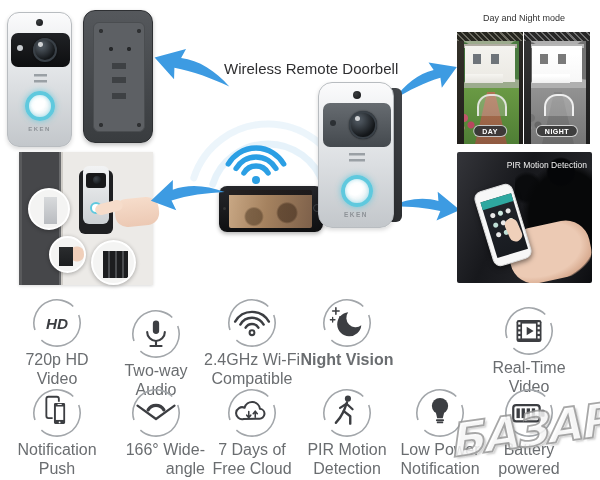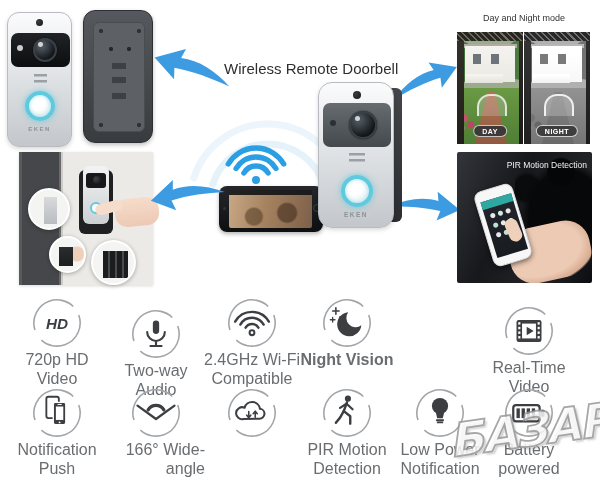--- a/index.html
+++ b/index.html
@@ -356,20 +356,22 @@
 Camera Lens</div>
     </div>
 
     <div class="feat" style="left:197px;top:90px;">
       <svg class="ficon" width="50" height="50" viewBox="0 0 54 54">
         <circle class="ring" cx="27" cy="27" r="25" stroke-dasharray="66 13" transform="rotate(-20 27 27)"></circle>
         <path class="s" d="M18,33.5 a6.5,6.5 0 1 1 1,-12.2 a8.5,8.5 0 0 1 16.6,1.2 a5.3,5.3 0 0 1 -0.9,10.6 z" stroke-width="2.2"></path>
         <path class="s" d="M23.5,25.5 V31.5 M21.3,29.3 L23.5,32 L25.7,29.3" stroke-width="1.7"></path>
         <path class="s" d="M30.5,31.5 V25.5 M28.3,27.7 L30.5,25 L32.7,27.7" stroke-width="1.7"></path>
       </svg>
+      <div class="flabel">7 Days of
+Free Cloud</div>
     </div>
 
     <div class="feat" style="left:292px;top:90px;">
       <svg class="ficon" width="50" height="50" viewBox="0 0 54 54">
         <circle class="ring" cx="27" cy="27" r="25" stroke-dasharray="66 13" transform="rotate(-20 27 27)"></circle>
         <circle class="g" cx="28" cy="11.5" r="3.3"></circle>
         <path class="s" d="M27,15.5 L23.5,25" stroke-width="2.6"></path>
         <path class="s" d="M26.5,17 L19.5,21.5" stroke-width="2.4"></path>
         <path class="s" d="M26.5,17 L33,23" stroke-width="2.4"></path>
         <path class="s" d="M23.5,25 L30.5,30.5 L30.5,38.5" stroke-width="2.6"></path>

